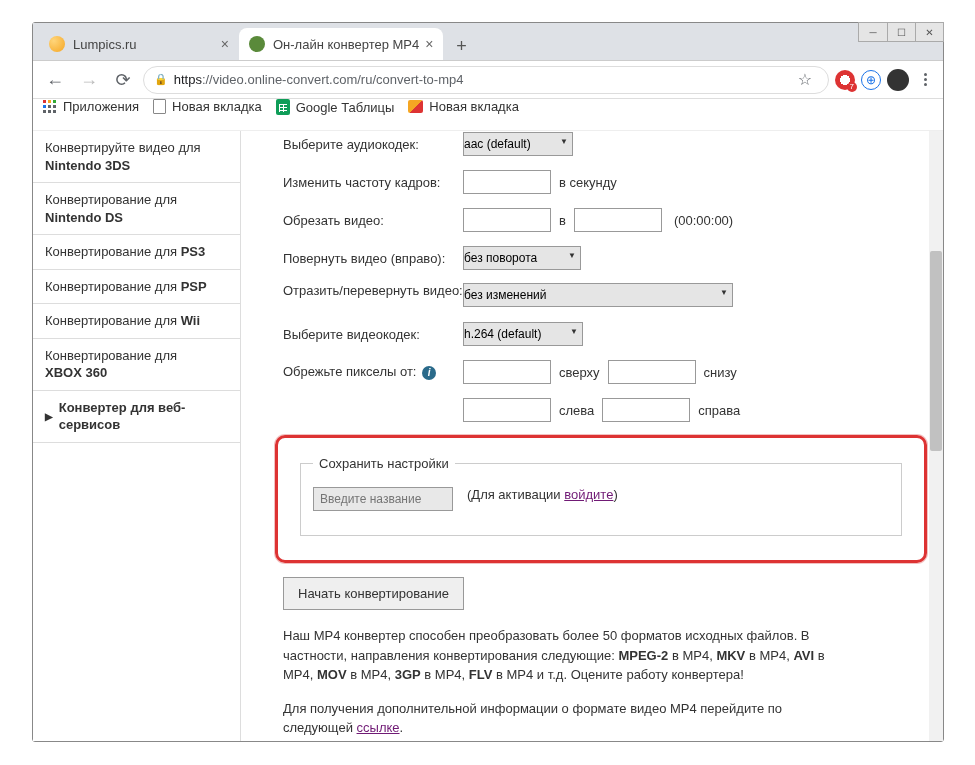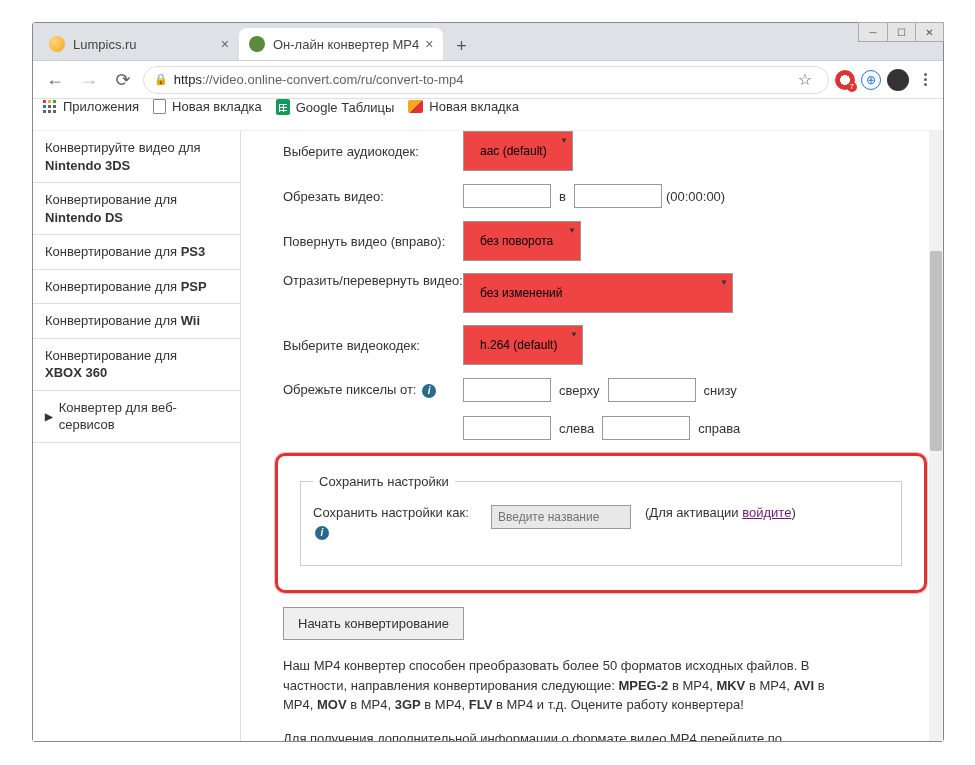--- a/index.html
+++ b/index.html
@@ -44,21 +44,21 @@
 .content{flex:1;display:flex;overflow:hidden;background:#fff}
 .sidebar{width:208px;border-right:1px solid #ddd;font-size:13px;color:#333;overflow:hidden}
 .sb-item{padding:8px 12px;border-bottom:1px solid #ddd;line-height:1.35}
 .sb-item.header{font-weight:bold;display:flex;align-items:center;gap:6px}
 .arrow-r{font-size:10px}
 .main{flex:1;position:relative;overflow:hidden}
 .form-area{padding:0 24px 0 42px;font-size:13px;color:#333}
 .form-row{display:flex;align-items:center;margin-bottom:12px;min-height:26px}
 .form-lbl{width:180px}
 .inp{border:1px solid #999;height:24px;padding:0 4px;font-size:12px;background:#fff}
-.sel{border:1px solid #999;height:40px;padding:0 18px 0 16px;font-size:12px;background:#ef4444;appearance:none;position:relative}
+.sel{border:1px solid #999;height:24px;padding:0 18px 0 0;font-size:12px;background:#e5e5e5;appearance:none;position:relative}
 .sel-wrap{position:relative;display:inline-block}
 .sel-wrap::after{content:"▼";position:absolute;right:5px;top:5px;font-size:8px;color:#333;pointer-events:none}
 .info-ico{display:inline-flex;width:14px;height:14px;border-radius:50%;background:#2a6a8a;color:#fff;font-size:10px;align-items:center;justify-content:center;font-weight:bold;font-style:italic;margin-left:2px}
 .highlight-box{border:3px solid #d33;border-radius:10px;padding:8px;margin:8px -8px 14px -8px;box-shadow:0 0 0 1px rgba(211,51,51,.3)}
 fieldset{border:1px solid #ccc;margin:10px 14px 16px 14px;padding:16px 12px 24px 12px}
 legend{padding:0 6px;font-size:13px;color:#333}
 .save-row{display:flex;align-items:flex-start;gap:8px}
 .save-lbl{width:170px;line-height:1.3}
 .save-input{border:1px solid #999;background:#e8e8e8;height:24px;width:140px;padding:0 6px;font-size:12px;color:#777}
 .link{color:#701a75;text-decoration:underline}
@@ -149,39 +149,44 @@
   <div class="content">
     <div class="sidebar">
       <div class="sb-item"><span>Конвертируйте видео для</span><br><b>Nintendo 3DS</b></div>
       <div class="sb-item"><span>Конвертирование для</span><br><b>Nintendo DS</b></div>
       <div class="sb-item"><span>Конвертирование для </span><b>PS3</b></div>
       <div class="sb-item"><span>Конвертирование для </span><b>PSP</b></div>
       <div class="sb-item"><span>Конвертирование для </span><b>Wii</b></div>
       <div class="sb-item"><span>Конвертирование для</span><br><b>XBOX 360</b></div>
       <div class="sb-item header">
           <span class="arrow-r">▶</span>
-          <span style="font-weight:normal">Конвертер для веб-сервисов</span>
+          <span style="font-weight:bold">Конвертер для веб-сервисов</span>
         </div>
     </div>
 
     <div class="main">
       <div class="form-area">
 
         <div class="form-row">
           <span class="form-lbl">Выберите аудиокодек:</span>
           <span class="sel-wrap"><select class="sel" style="width:110px"><option>aac (default)</option></select></span>
         </div>
 
+        <div class="form-row">
+          <span class="form-lbl">Изменить частоту кадров:</span>
+          <input class="inp" style="width: 88px;">
+          <span style="margin-left:8px">в секунду</span>
+        </div>
 
         <div class="form-row">
           <span class="form-lbl">Обрезать видео:</span>
           <input class="inp" style="width: 88px;">
           <span style="margin:0 8px">в</span>
           <input class="inp" style="width: 88px;">
-          <span style="margin-left:4px">(00:00:00)</span>
+          <span style="margin-left:12px">(00:00:00)</span>
         </div>
 
         <div class="form-row">
           <span class="form-lbl">Повернуть видео (вправо):</span>
           <span class="sel-wrap"><select class="sel" style="width:118px"><option>без поворота</option></select></span>
         </div>
 
         <div class="form-row" style="align-items:flex-start">
           <span class="form-lbl" style="line-height:1.3">Отразить/перевернуть видео:</span>
           <span class="sel-wrap"><select class="sel" style="width:270px"><option>без изменений</option></select></span>
@@ -205,21 +210,20 @@
           <input class="inp" style="width: 88px;">
           <span style="margin:0 8px">слева</span>
           <input class="inp" style="width: 88px;">
           <span style="margin-left:8px">справа</span>
         </div>
 
         <div class="highlight-box">
           <fieldset>
             <legend>Сохранить настройки</legend>
             <div class="save-row">
-              <span class="save-lbl"><span>Сохранить настройки как:</span><br><span class="info-ico" style="margin-top:4px">i</span></span>
               <input class="save-input" disabled="" placeholder="Введите название" style="">
               <span style="margin-left:6px">
                 <span>(Для активации </span><a class="link">войдите</a><span>)</span>
               </span>
             </div>
           </fieldset>
         </div>
 
         <button class="start-btn">Начать конвертирование</button>
 

